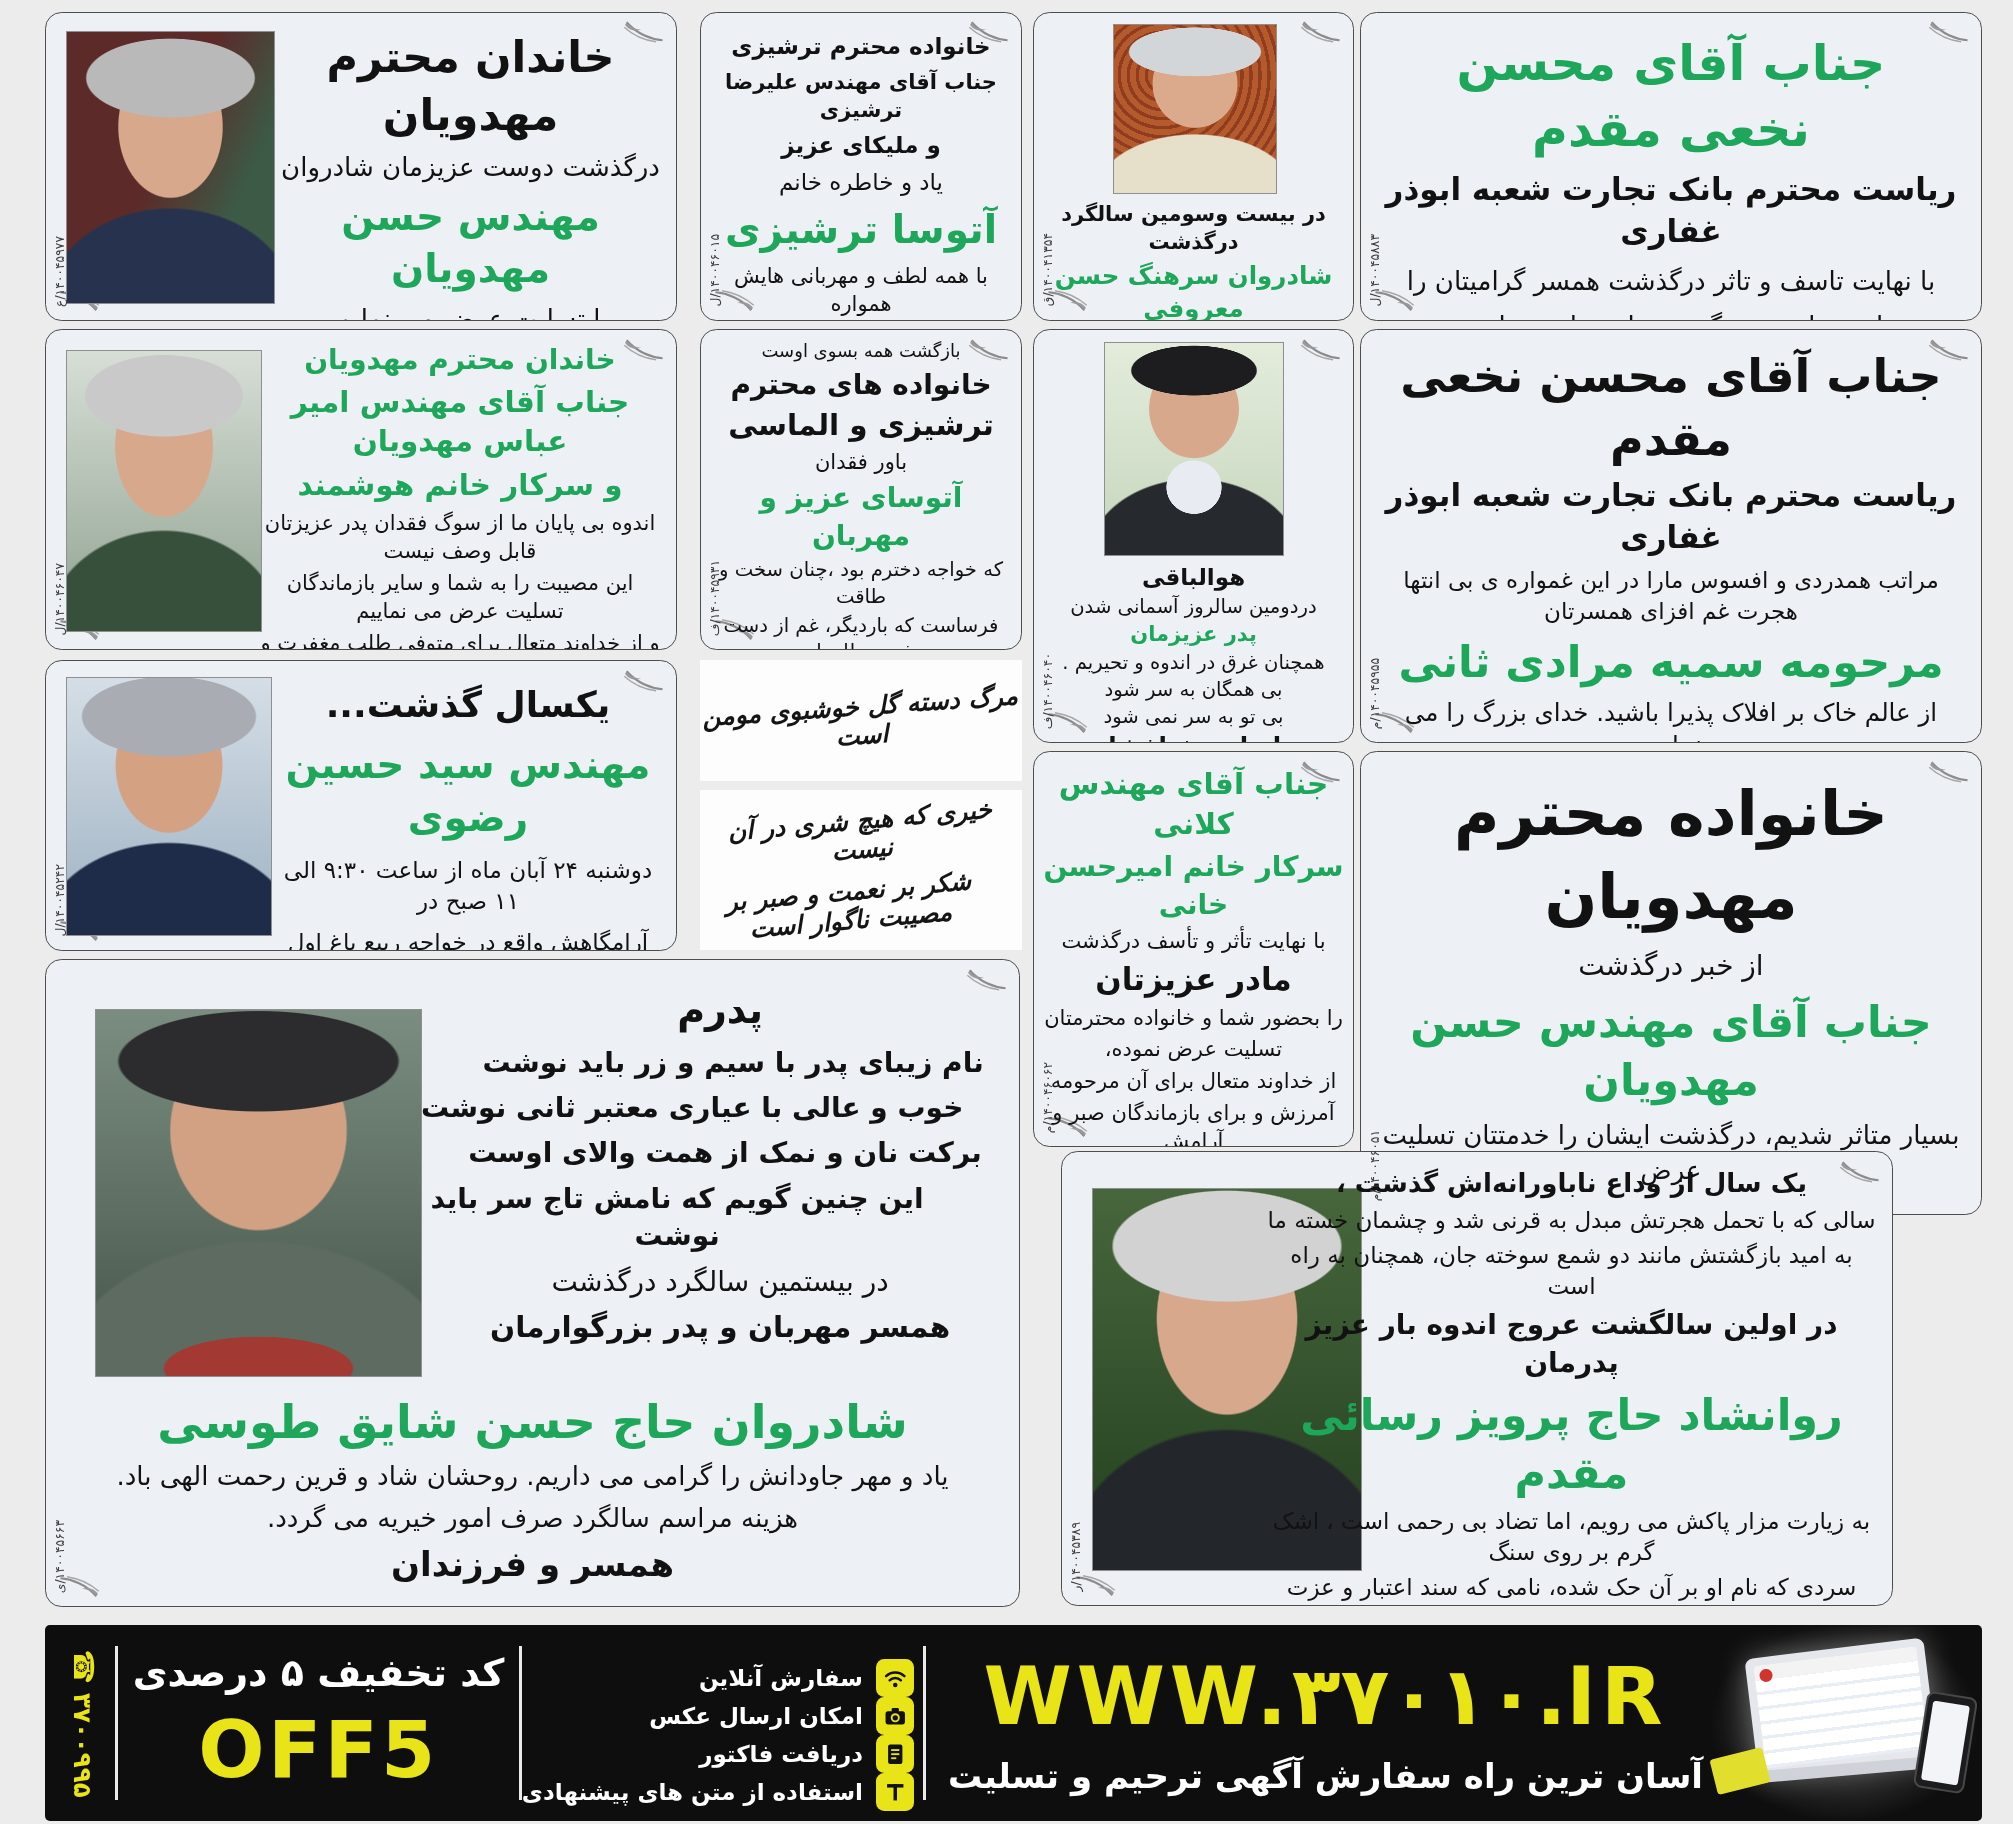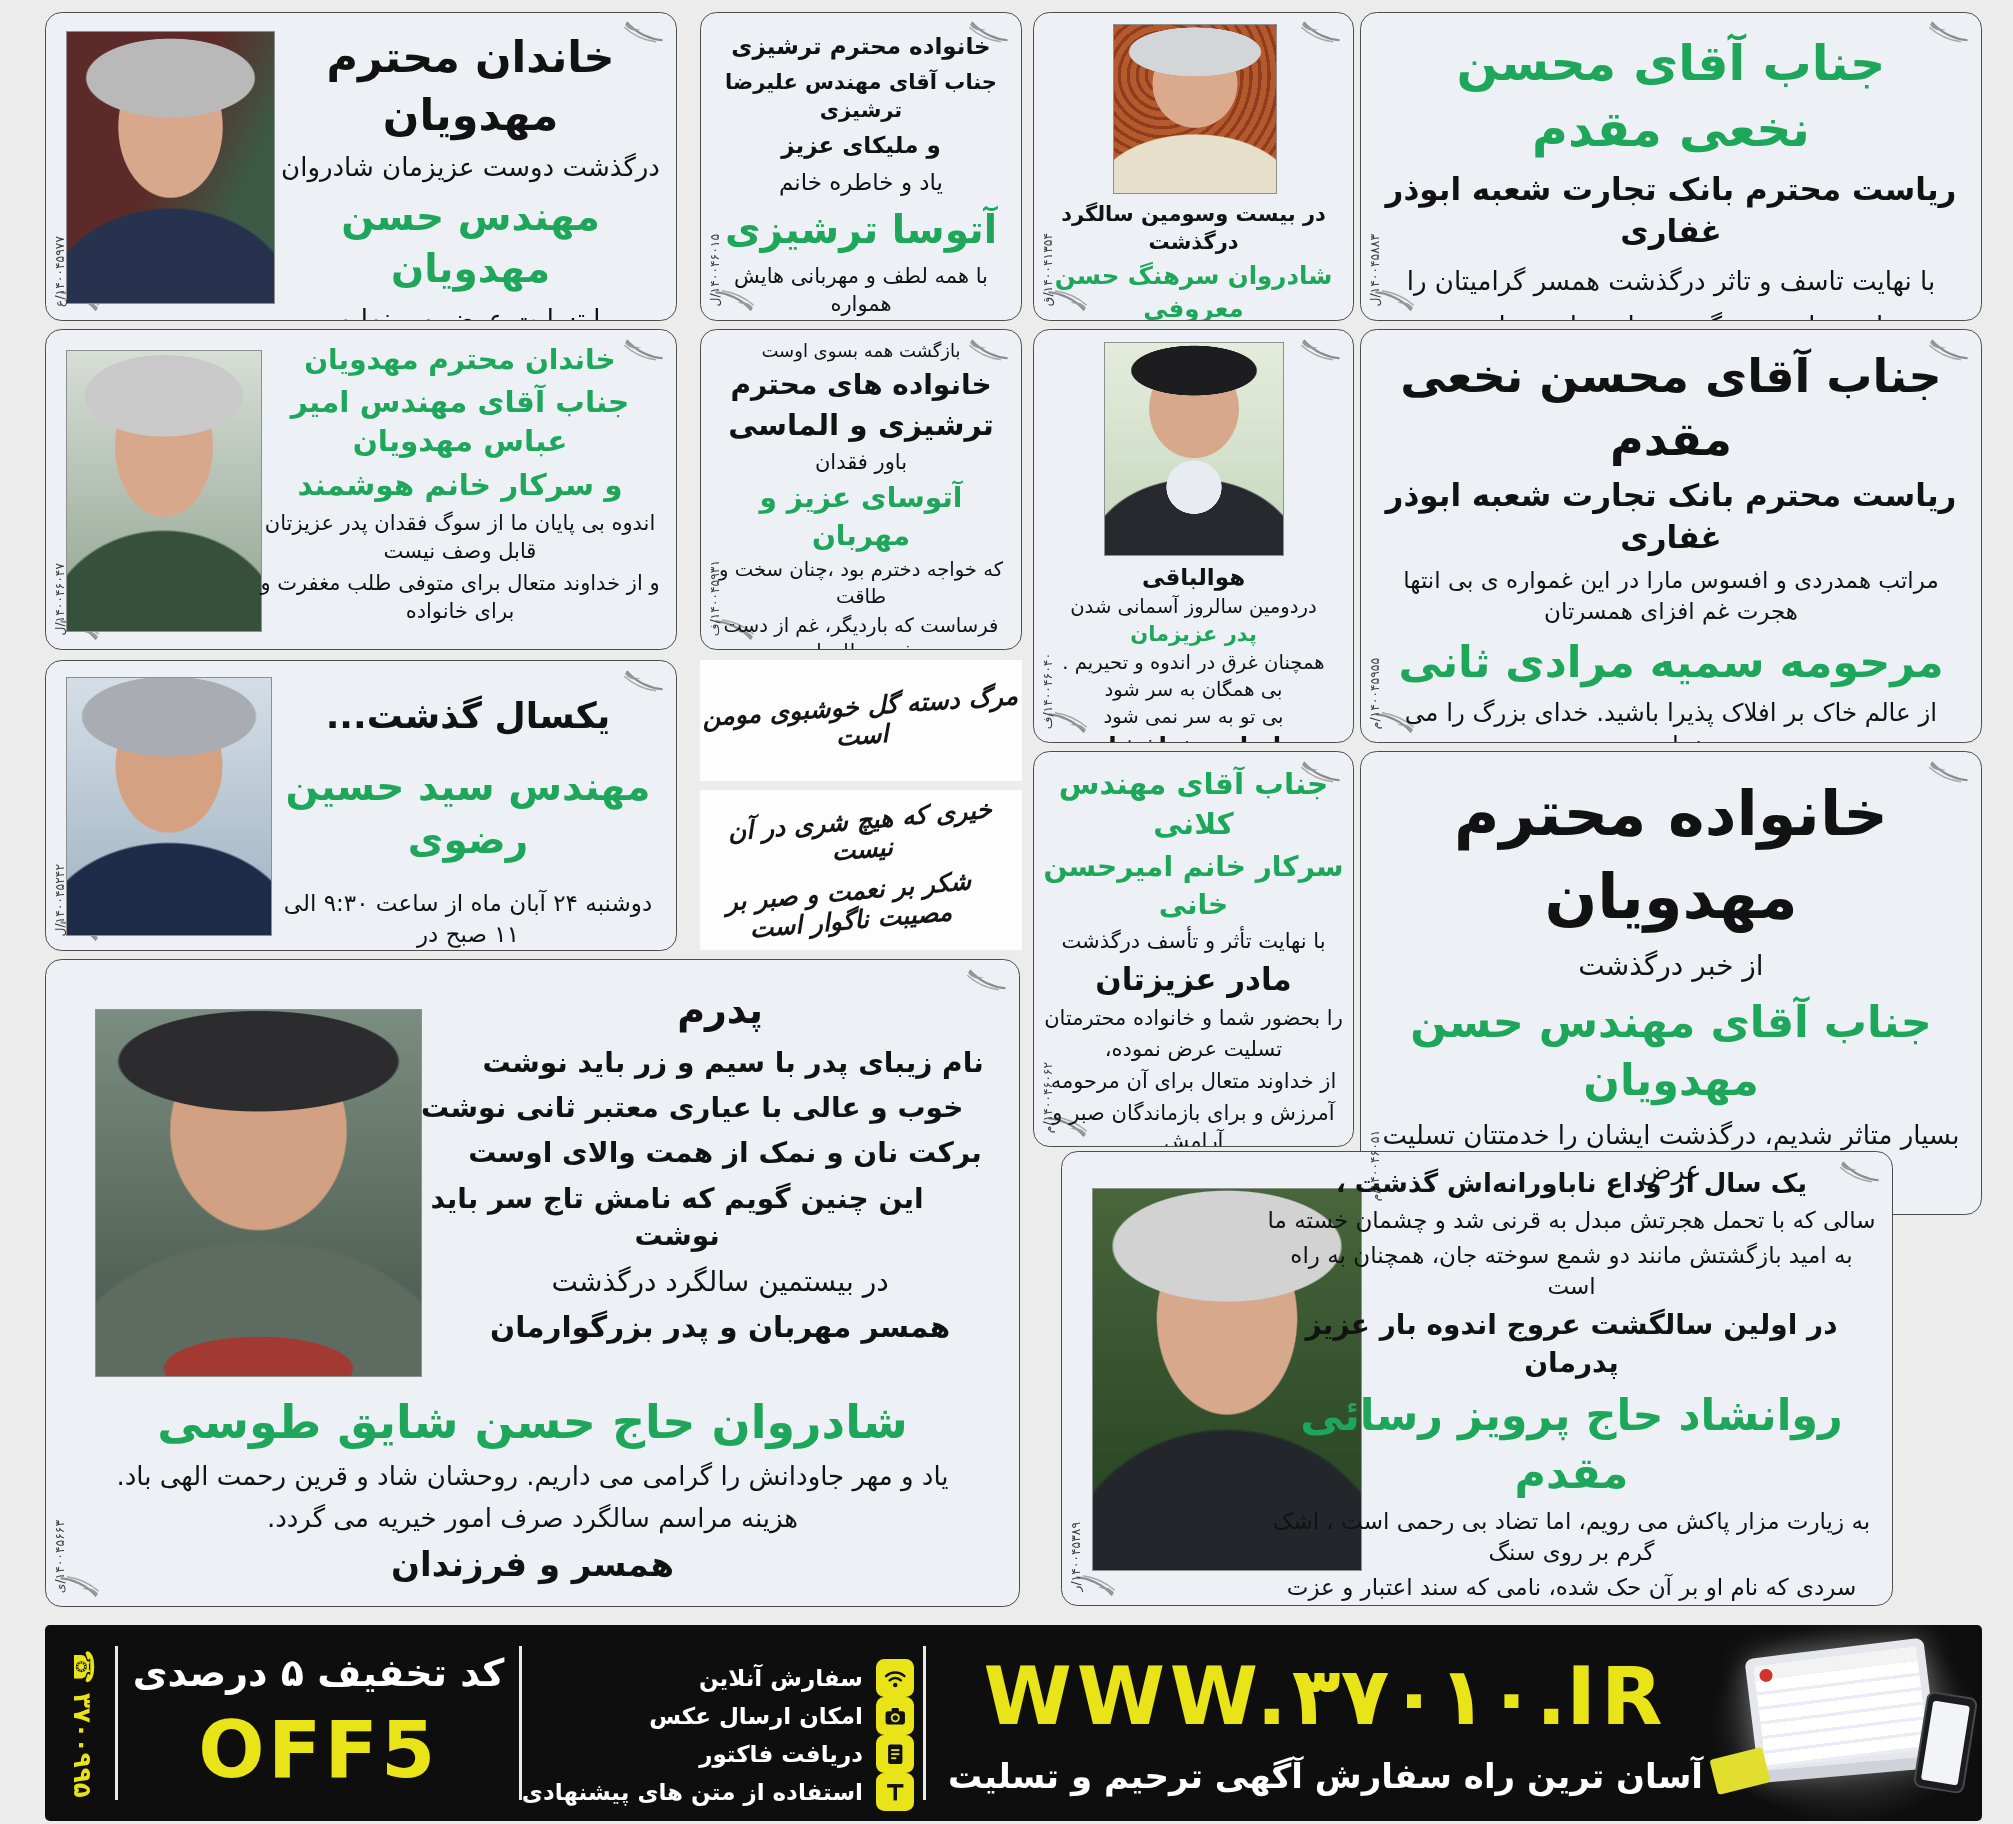--- a/index.html
+++ b/index.html
@@ -102,21 +102,21 @@
   #c2 .photo{left:70px;top:11.5px;width:180px;height:214px}
   #c2 .tx{position:absolute;top:231px;left:0;right:0}
   #c2 .tx .ln{margin:1.6px 0;line-height:1.3}
 
   #d2{left:1360px;top:329px;width:622px;height:414px}
   #d2 .tx{padding:9.8px 21px}
 
   #a3{left:45px;top:660px;width:632px;height:291px}
   #a3 .photo{left:19.6px;top:16.4px;width:206px;height:259px}
   #a3 .tx{position:absolute;right:11.5px;top:9.8px;width:393px}
-  #a3 .tx .ln{margin:21px 0}
+  #a3 .tx .ln{margin:10px 0}
 
   .poetry{position:absolute;background:#fdfdfd;text-align:center;display:flex;flex-direction:column;align-items:center;justify-content:center;}
   .poetry .cal{font-family:"DejaVu Serif",serif;font-style:italic;font-weight:600;font-size:25px;color:#151515}
   #p1{left:700px;top:660px;width:322px;height:121px}
   #p1 .cal{transform:rotate(-4deg)}
   #p2{left:700px;top:790px;width:322px;height:160px;gap:11.5px}
   #p2 .cal{transform:rotate(-5deg)}
   #p2 .cal.l2{transform:rotate(-5deg) translateX(-11.5px)}
 
   #c3{left:1033px;top:751px;width:321px;height:396px}
@@ -285,20 +285,21 @@
     <svg class="fl botleft" viewBox="0 0 54 30" width="44" height="24.5">
         <use href="#flo"></use>
       </svg>
     <div class="code">۱۴۰۰۴۶۰۴۷/ل</div>
     <div class="photo pa2"></div>
     <div class="tx">
       <div class="ln s34 g">خاندان محترم مهدویان</div>
       <div class="ln s36 g">جناب آقای مهندس امیر عباس مهدویان</div>
       <div class="ln s36 g">و سرکار خانم هوشمند</div>
       <div class="ln s26">اندوه بی پایان ما از سوگ فقدان پدر عزیزتان قابل وصف نیست</div>
+      <div class="ln s26">این مصیبت را به شما و سایر بازماندگان تسلیت عرض می نماییم</div>
       <div class="ln s26">و از خداوند متعال برای متوفی طلب مغفرت و برای خانواده</div>
 
     </div>
   </section>
 
   <section class="box" id="b2">
     <svg class="fl topright" viewBox="0 0 54 30" width="44" height="24.5">
         <use href="#flo"></use>
       </svg>
     <svg class="fl botleft" viewBox="0 0 54 30" width="44" height="24.5">

